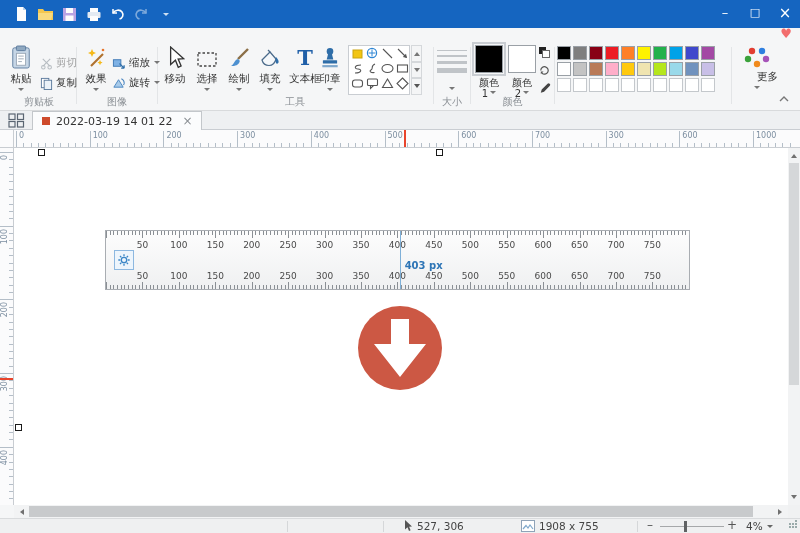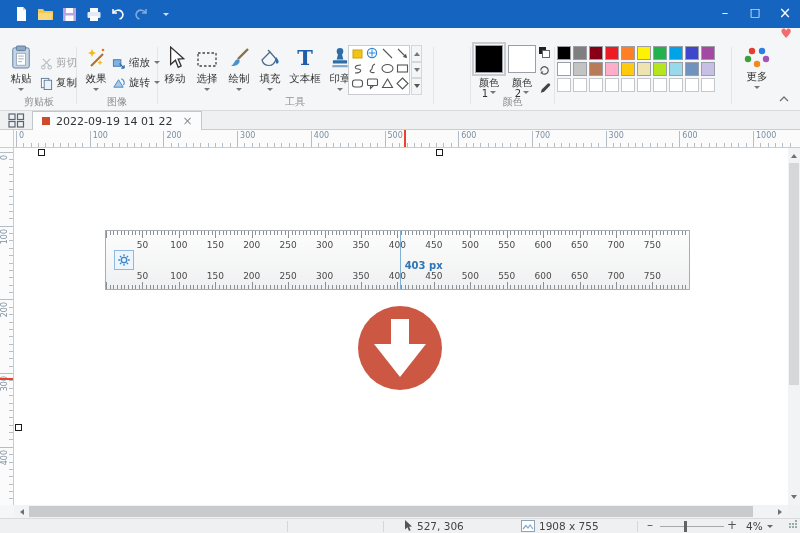--- a/index.html
+++ b/index.html
@@ -293,21 +293,21 @@
               <path d="M17 9 C19.5 11.5 20.5 14.5 18.6 15.6 C16.8 16.6 16 13 17 9" fill="#2E6DA8"></path>
             </svg>
           </div>
         <div class="blabel">填充</div>
         <div class="caret"></div>
       </div>
       <div class="toolbtn" style="left:125px;width:40px">
         <div class="bicon" style="font-family:'DejaVu Serif','Liberation Serif',serif;font-size:21px;font-weight:bold;color:#1F5FA8;line-height:24px">T</div>
         <div class="blabel">文本框</div>
       </div>
-      <div class="toolbtn" style="left:165px">
+      <div class="toolbtn" style="left:155px">
         <div class="bicon">
             <svg width="20" height="23" viewBox="0 0 18 21">
               <circle cx="9" cy="4" r="3" fill="#2E6DA8"></circle>
               <path d="M7.2 6.5 h3.6 l1.2 5 h-6 Z" fill="#2E6DA8"></path>
               <rect x="2.5" y="12" width="13" height="3" rx="0.5" fill="#2E6DA8"></rect>
               <rect x="2" y="16.5" width="14" height="2" fill="#7FA8CC"></rect>
             </svg>
           </div>
         <div class="blabel">印章</div>
         <div class="caret"></div>
@@ -384,20 +384,32 @@
         <div class="gsbtn">
             <span class="tri-dn"></span>
           </div>
         <div class="gsbtn">
             <span class="tri-dn" style="border-top-color:#555"></span>
           </div>
       </div>
       <div class="grplabel" style="left:90px;right:auto;width:90px">工具</div>
     </div>
 
+    <div class="grp" style="left:434px;width:36px">
+      <div>
+        <div class="sizelines">
+          <div style="height:1px"></div>
+            <div style="height:2px"></div>
+            <div style="height:3px"></div>
+            <div style="height:5px"></div>
+        </div>
+        <div class="caret" style="margin-top:14px"></div>
+      </div>
+      <div class="grplabel">大小</div>
+    </div>
 
     <div class="grp" style="left:471px;width:83px">
       <div style="position:absolute;left:3px;top:3px;width:30px">
         <div class="swbig c1sel" id="color1-swatch" style="background: rgb(0, 0, 0);"></div>
         <div class="clabel">
             <span>颜色</span>
             <span class="crow">
               <span>1</span>
               <span class="caret" style="margin:0 0 0 2px"></span>
             </span>
@@ -464,21 +476,21 @@
           <div class="swatch"></div>
           <div class="swatch"></div>
           <div class="swatch"></div>
           <div class="swatch"></div>
           <div class="swatch"></div>
           <div class="swatch"></div>
         </div>
     </div>
 
     <div class="grp" style="left:736px;width:42px">
-      <div style="text-align:center">
+      <div style="text-align:right">
         <div style="margin:4px auto 0;width:28px">
             <svg width="28" height="22" viewBox="0 0 28 22">
               <circle cx="9" cy="5" r="3.2" fill="#E23E32"></circle>
               <circle cx="19" cy="5" r="3.2" fill="#2F7FE0"></circle>
               <circle cx="5" cy="13" r="3.2" fill="#3BA23B"></circle>
               <circle cx="23" cy="13" r="3.2" fill="#A653B8"></circle>
               <circle cx="14" cy="18" r="3.2" fill="#F08A1D"></circle>
             </svg>
           </div>
         <div class="blabel">更多</div>
@@ -497,21 +509,21 @@
     <div class="gridicon">
         <svg width="17" height="15" viewBox="0 0 17 15">
           <rect x="1" y="1" width="6" height="5.5" fill="none" stroke="#5A6572" stroke-width="1.2"></rect>
           <rect x="9.5" y="1" width="6" height="5.5" fill="none" stroke="#5A6572" stroke-width="1.2"></rect>
           <rect x="1" y="8.5" width="6" height="5.5" fill="none" stroke="#5A6572" stroke-width="1.2"></rect>
           <rect x="9.5" y="8.5" width="6" height="5.5" fill="none" stroke="#5A6572" stroke-width="1.2"></rect>
         </svg>
       </div>
     <div class="dtab">
       <span class="dsq"></span>
-      <span>2022-09-19 14 01 22</span>
+      <span>2022-03-19 14 01 22</span>
       <span class="dclose">×</span>
     </div>
   </div>
 
   <div class="corner"></div>
   <div class="hruler" id="hruler">
       <div class="htick" style="left: 2px; height: 16px;"></div>
       <div class="htick" style="left: 9.37px; height: 4px;"></div>
       <div class="htick" style="left: 16.74px; height: 4px;"></div>
       <div class="htick" style="left: 24.11px; height: 4px;"></div>

